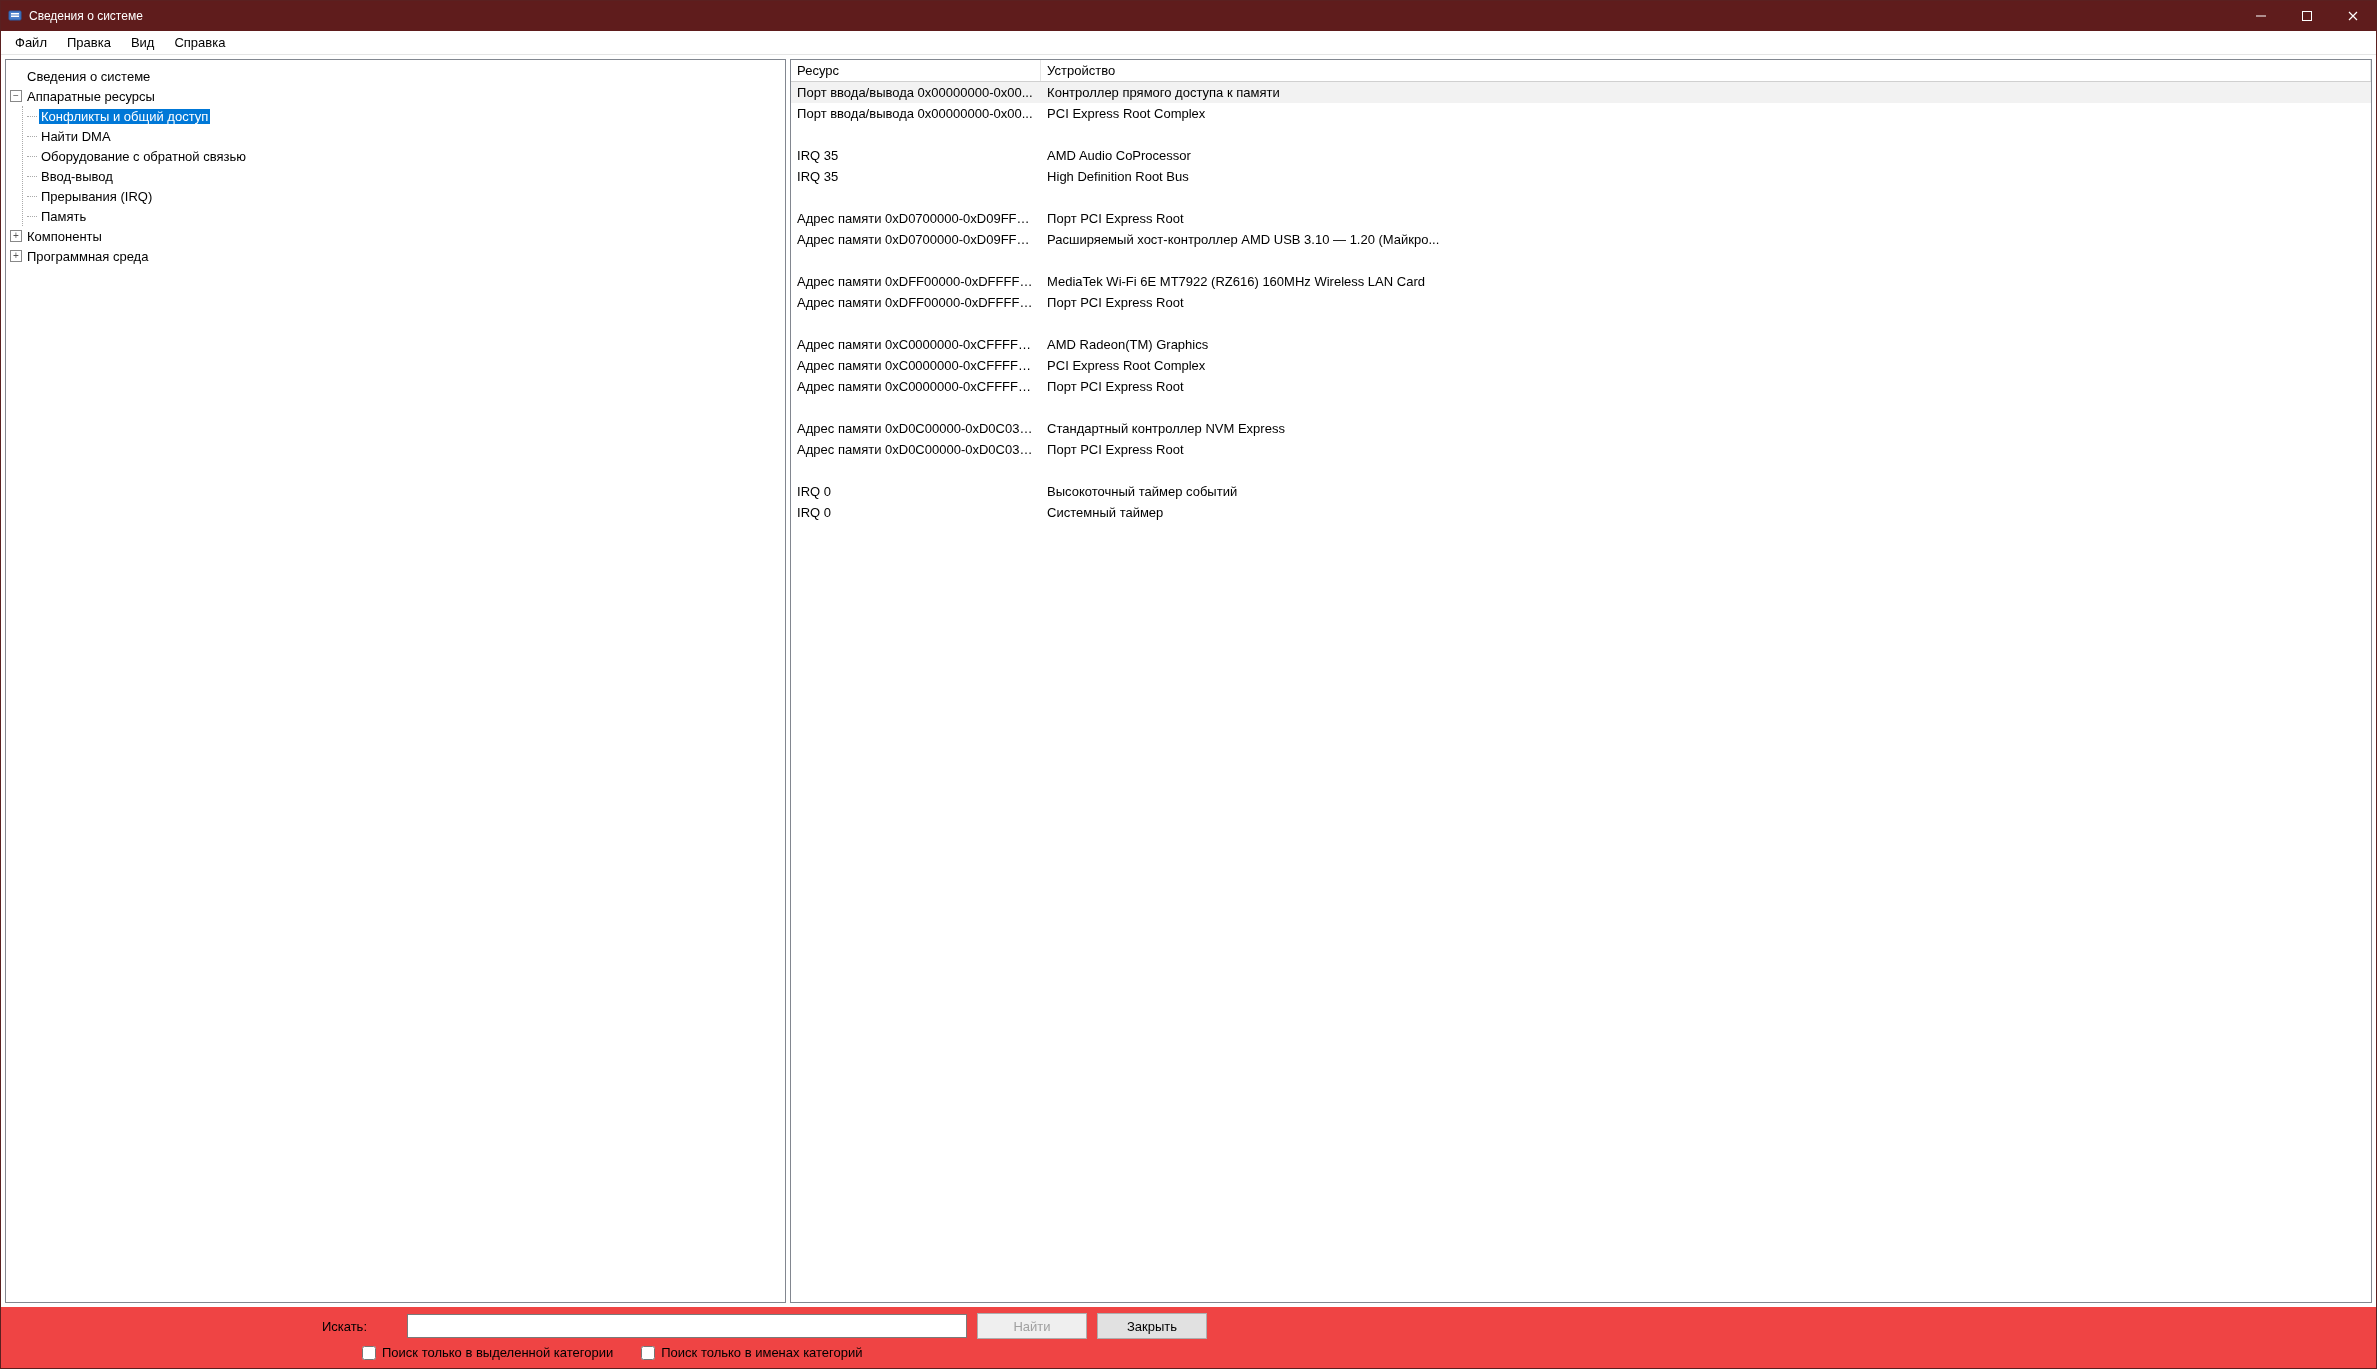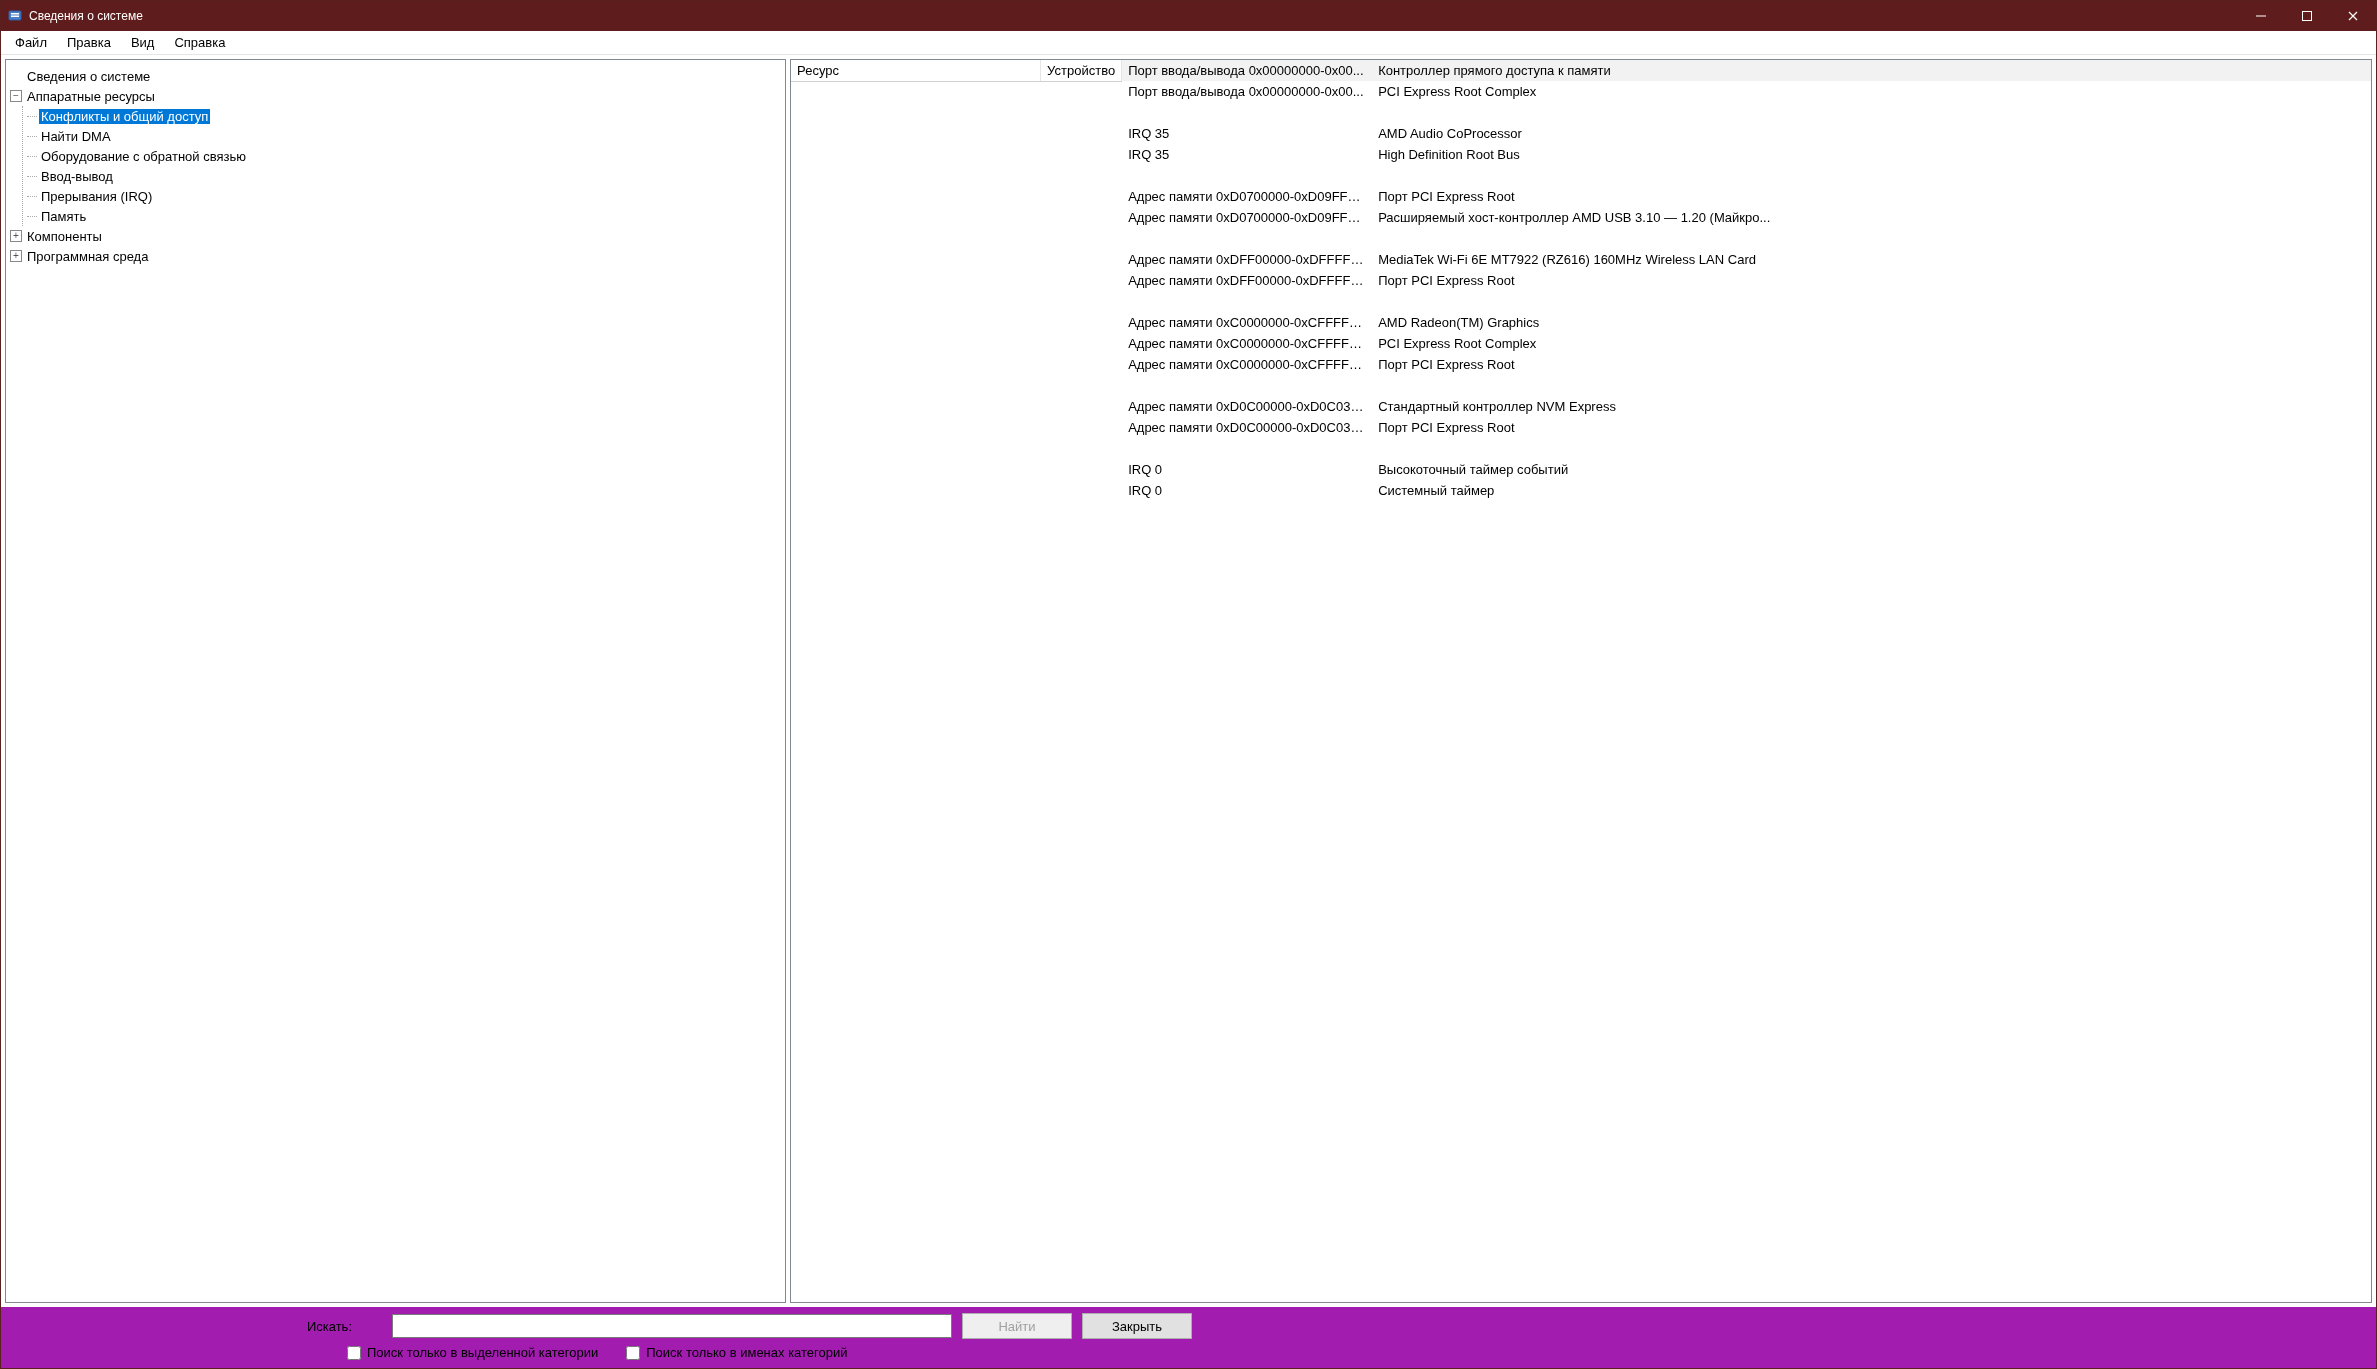--- a/index.html
+++ b/index.html
@@ -54,21 +54,21 @@
   gap: 4px;
   min-height: 0;
 }
 
 .tree-panel, .list-panel {
   border: 1px solid #828790;
   background: #fff;
   overflow: auto;
 }
 .tree-panel { width: 33%; }
-.list-panel { flex: 1; display: flex; flex-direction: row; }
+.list-panel { flex: 1; display: flex; flex-direction: column; }
 
 .tree {
   font-size: 13px;
   padding: 6px 0 6px 4px;
   user-select: none;
 }
 .tree-node {
   display: flex;
   align-items: center;
   height: 20px;
@@ -127,22 +127,22 @@
 .list-row .col {
   padding: 0 6px;
   white-space: nowrap;
   overflow: hidden;
   text-overflow: ellipsis;
 }
 .col-resource { width: 250px; flex-shrink: 0; }
 .col-device { flex: 1; }
 
 .search-bar {
-  background: #a21caf;
-  padding: 6px 10px 8px 1px;
+  background: #ef4444;
+  padding: 6px 10px 8px 16px;
   display: flex;
   flex-direction: column;
   gap: 6px;
   font-size: 13px;
 }
 .search-row1 {
   display: flex;
   align-items: center;
   gap: 10px;
 }

